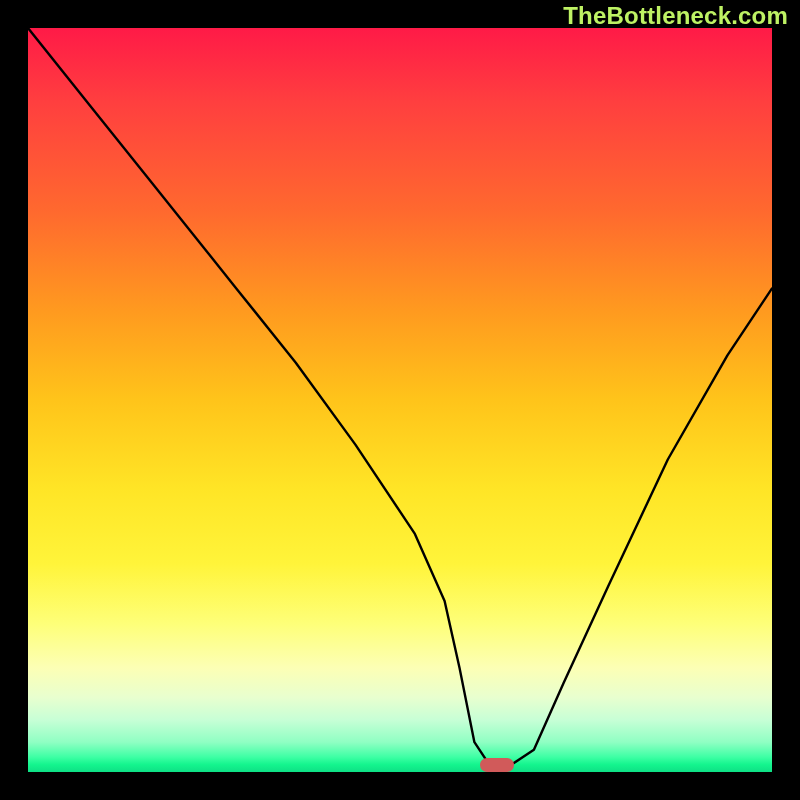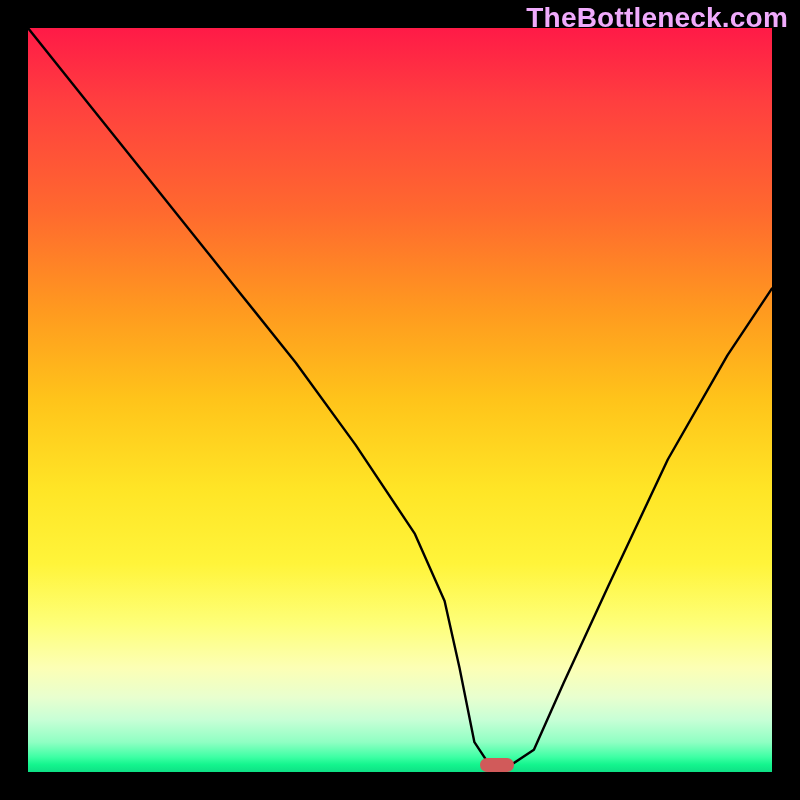--- a/index.html
+++ b/index.html
@@ -14,22 +14,22 @@
   .frame {
     position: relative;
     width: 800px;
     height: 800px;
     background: #000;
   }
   .watermark {
     position: absolute;
     top: 2px;
     right: 12px;
-    color: #f0abfc;
-    font-size: 28px;
+    color: #bef264;
+    font-size: 24px;
     font-weight: 600;
     letter-spacing: 0.2px;
   }
   .plot-box {
     position: absolute;
     left: 28px;
     top: 28px;
     width: 744px;
     height: 744px;
     box-sizing: border-box;

